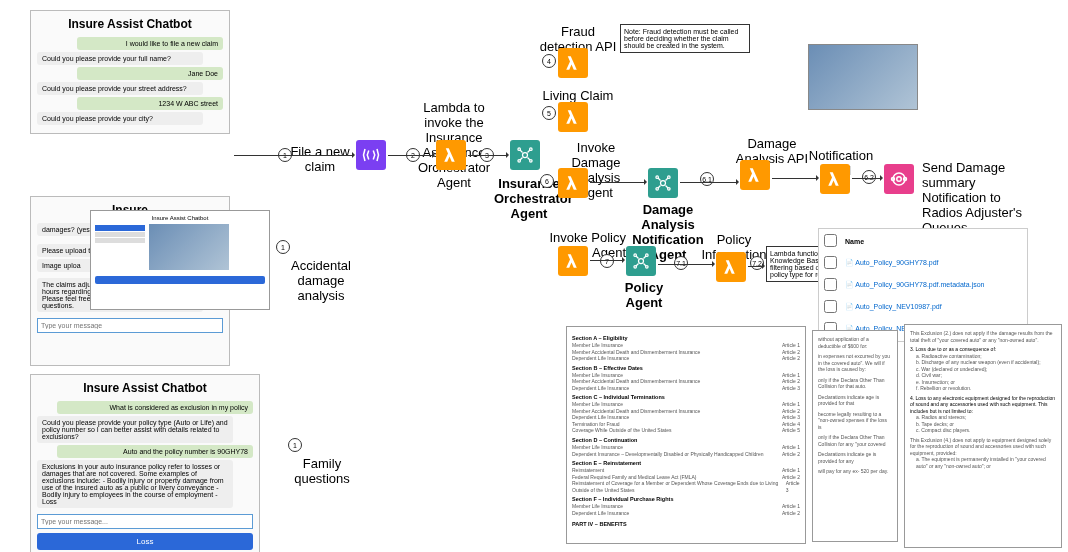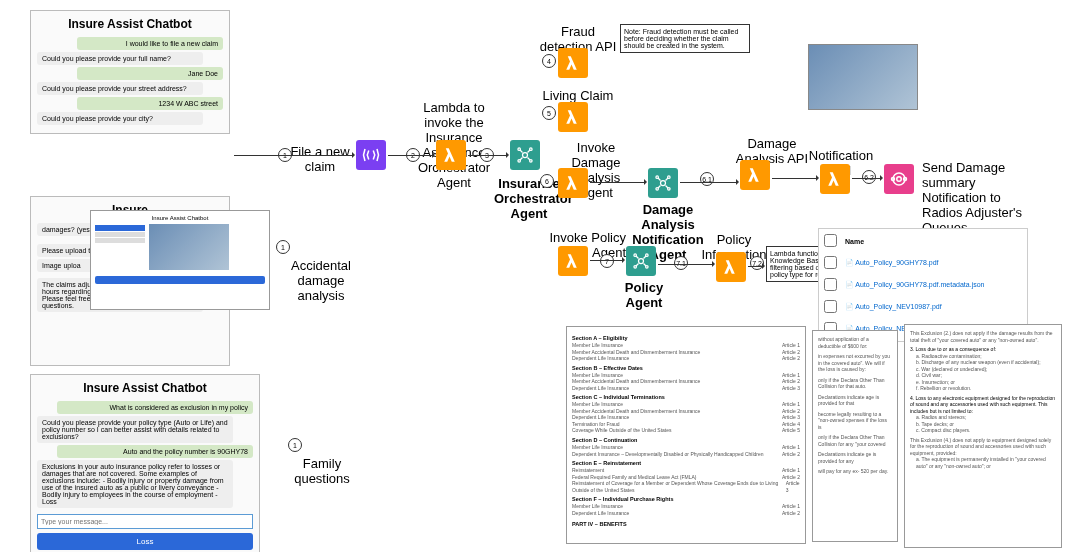--- a/index.html
+++ b/index.html
@@ -43,20 +43,21 @@
   <div class="bubble-user">1234 W ABC street</div>
   <div class="bubble-bot">Could you please provide your city?</div>
 </div>
 
 <div class="chatbot" style="left:30px; top:196px; height:170px;">
   <div class="chatbot-title">Insure</div>
   <div class="bubble-bot">damages? (yes</div>
   <div class="bubble-bot" style="margin-top:8px;">Please upload th</div>
   <div class="bubble-bot">Image uploa</div>
   <div class="bubble-bot" style="margin-top:6px;">The claims adjuster will contact you within 24 hours regarding your claim (ID: CLM80049). Please feel free to reach out if you have any other questions.</div>
+  <input class="input-box" placeholder="Type your message" style="">
 </div>
 
 <div class="inner-chat">
   <div style="text-align:center;font-size:6px;">Insure Assist Chatbot</div>
   <div style="display:flex; gap:4px; margin-top:3px;">
     <div style="width:50px;">
       <div style="background:#2b68d8;height:6px;margin:1px 0;"></div>
       <div style="background:#ddd;height:5px;margin:1px 0;"></div>
       <div style="background:#ddd;height:5px;margin:1px 0;"></div>
     </div>

